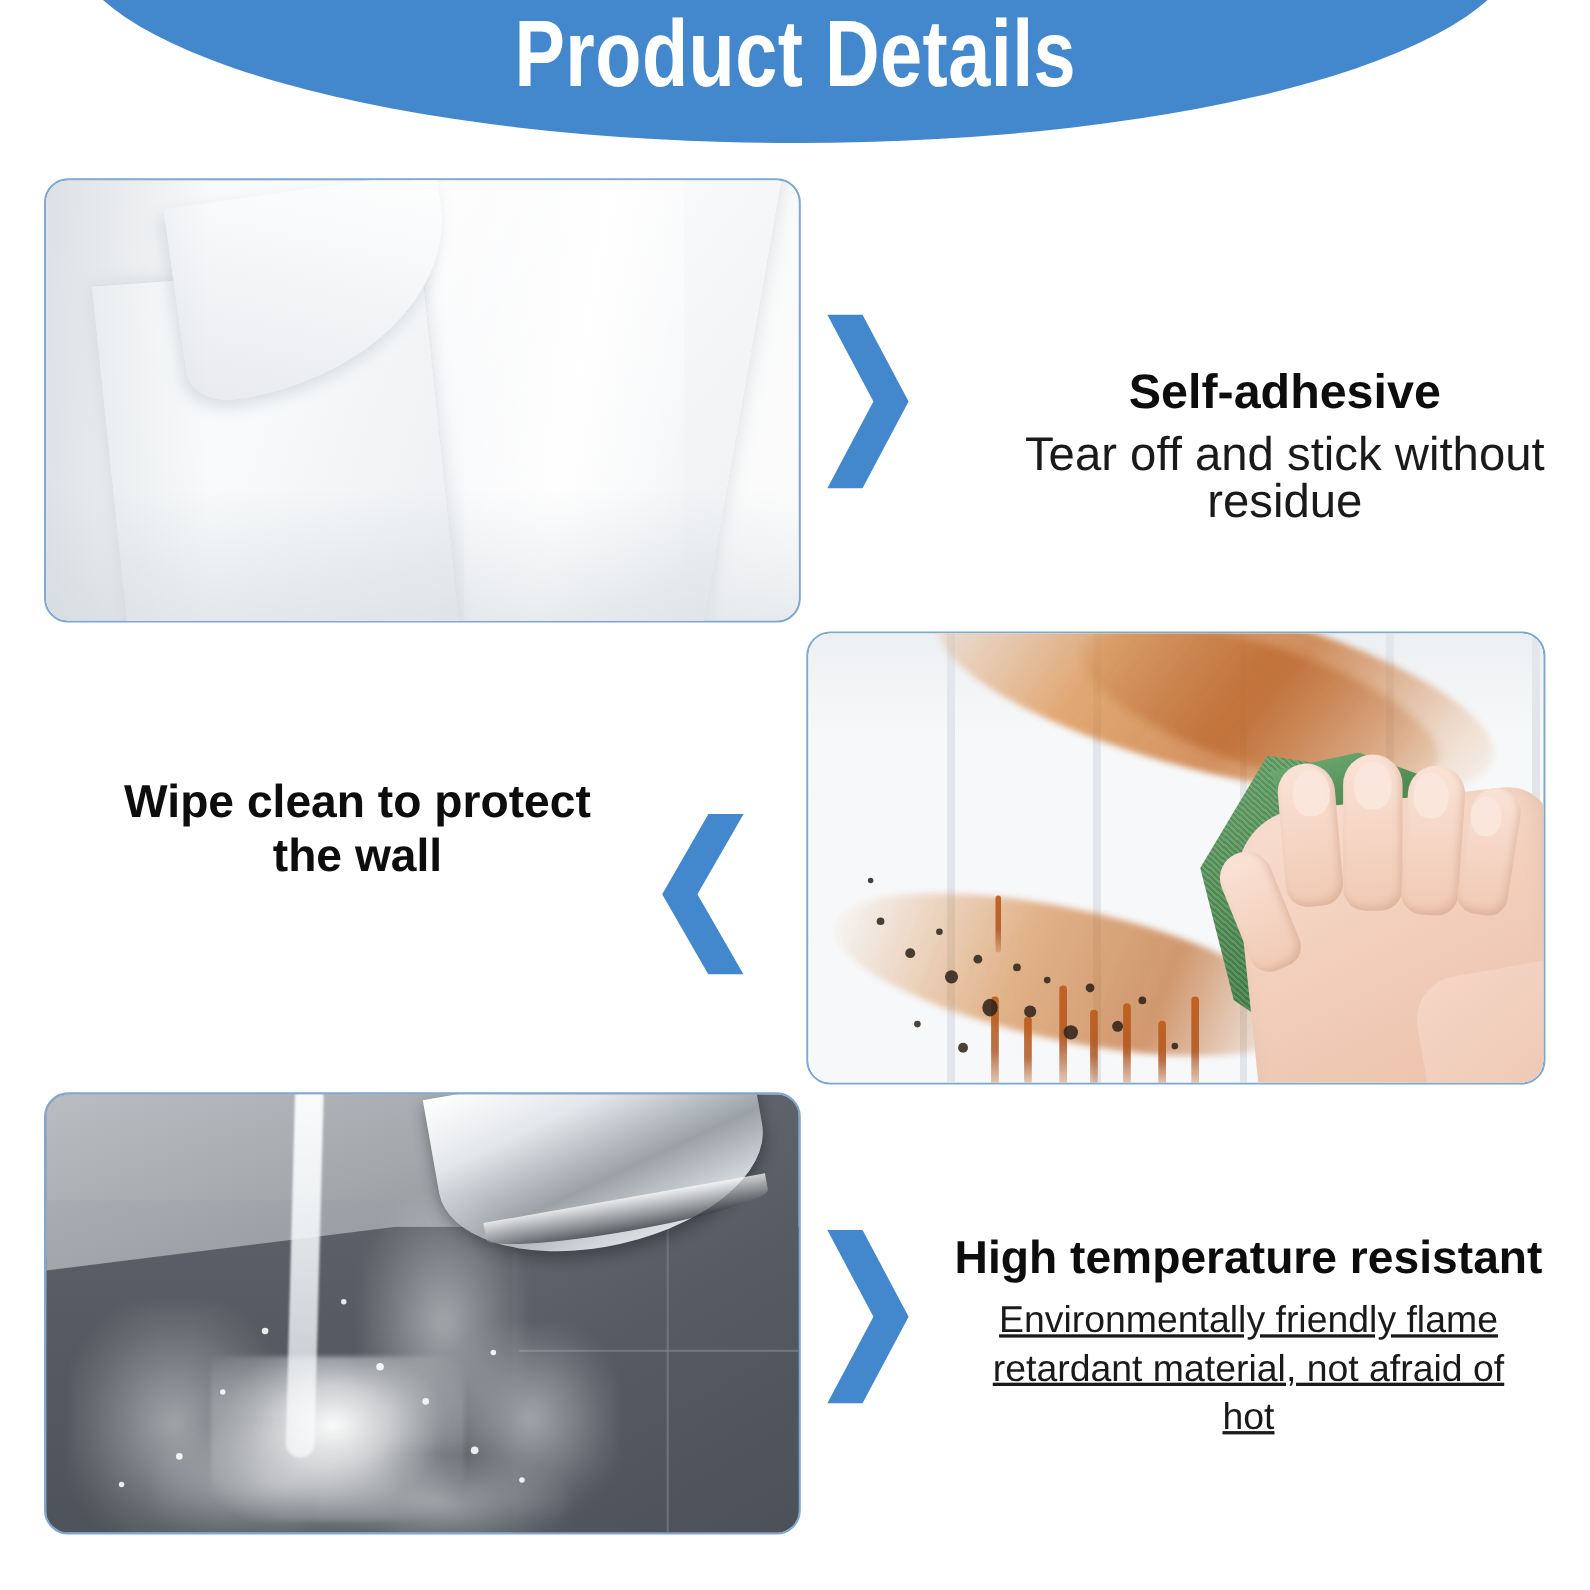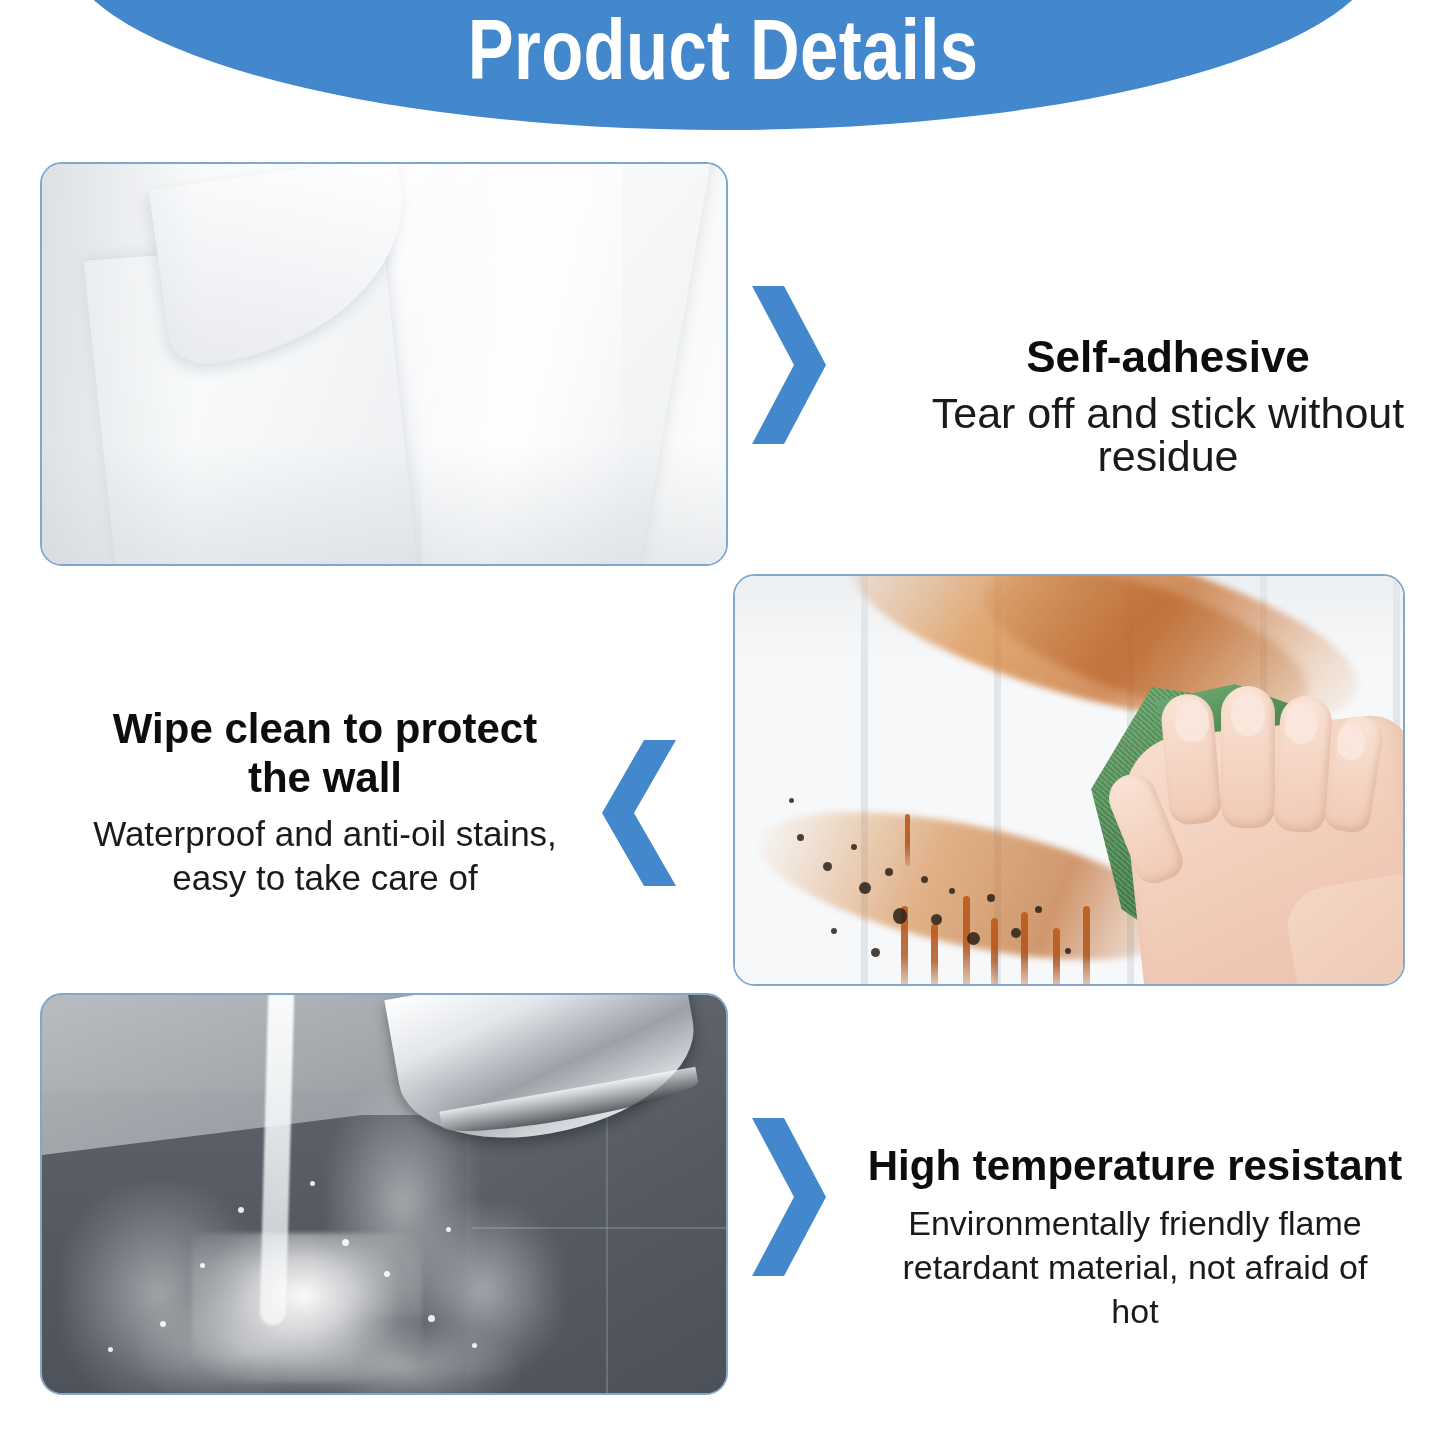--- a/index.html
+++ b/index.html
@@ -293,23 +293,23 @@
   }
 
   #text-adhesive { left: 868px; top: 300px; width: 600px; text-align: center; margin-top: 32px; }
   #text-adhesive .tb-title { font-size: 44px; }
   #text-adhesive .tb-sub   { font-size: 43px; }
 
   #text-wipe { left: 55px; top: 680px; width: 540px; text-align: center; }
   #text-wipe .tb-title { font-size: 42px; line-height: 49px; margin-top: 24px; }
   #text-wipe .tb-sub   { font-size: 35px; line-height: 44px; }
 
-  #text-heat { left: 830px; top: 1141px; width: 610px; text-align: center; }
+  #text-heat { left: 830px; top: 1118px; width: 610px; text-align: center; }
   #text-heat .tb-title { font-size: 42px; }
-  #text-heat .tb-sub   { font-size: 34px; line-height: 44px; }
+  #text-heat .tb-sub   { font-size: 34px; line-height: 44px; text-decoration: underline; }
 </style>
 </head>
 <body>
 
 <div id="page">
 
   <div class="header-dome">
     <div class="header-title">Product Details</div>
   </div>
 
@@ -332,22 +332,20 @@
   </div>
 
   <div class="text-block" id="text-adhesive">
     <p class="tb-title">Self-adhesive</p>
     <p class="tb-sub">Tear off and stick without residue</p>
   </div>
 
   <div class="text-block" id="text-wipe">
     <p class="tb-title">Wipe clean to protect
 the wall</p>
-    <p class="tb-sub">Waterproof and anti-oil stains,
-easy to take care of</p>
   </div>
 
   <div class="chevron" id="chev-2" style="left:600px; top:740px;">
     <svg width="80" height="146" viewBox="0 0 80 146">
       <polygon points="76,0 44,0 2,73 44,146 76,146 34,73" fill="#4387CC"></polygon>
     </svg>
   </div>
 
   <div class="photo-panel" id="panel-wipe">
     <div class="photo-inner">

